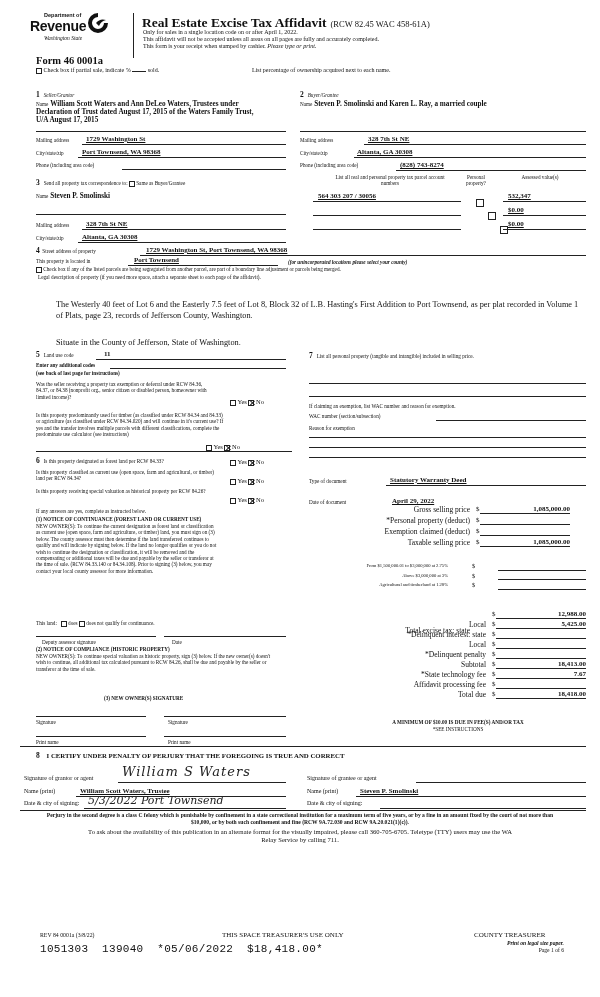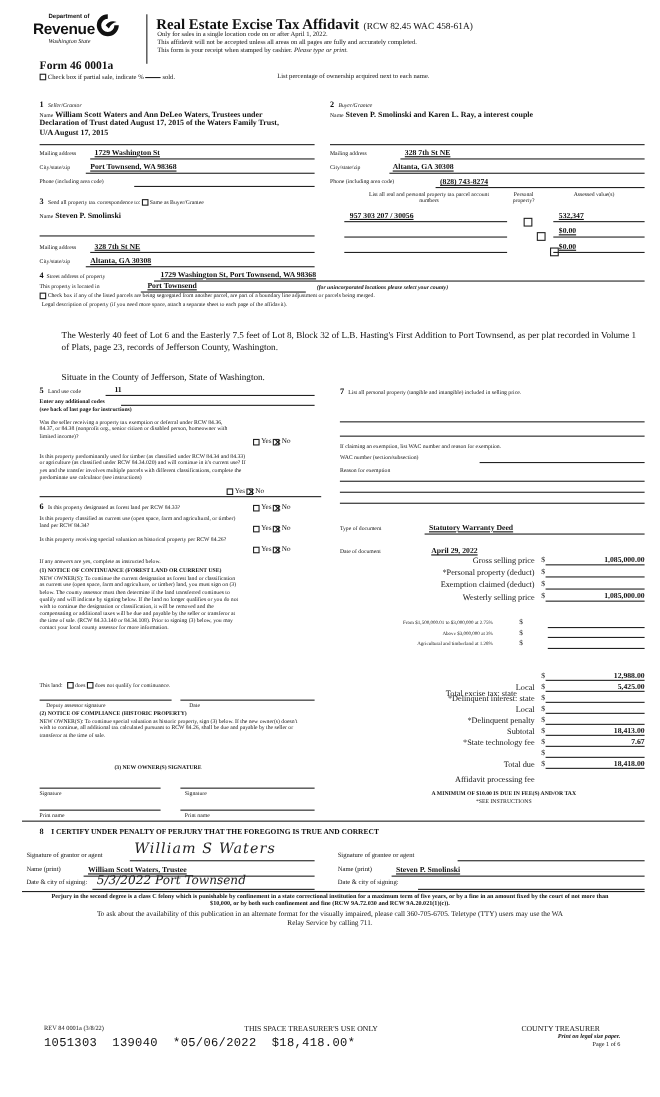--- a/index.html
+++ b/index.html
@@ -78,39 +78,39 @@
 <div class="abs val u" style="left:82px;top:148px;">Port Townsend, WA 98368</div>
 <div class="line" style="left:78px;top:157px;width:208px;"></div>
 <div class="abs t6" style="left:36px;top:162px;">Phone (including area code)</div>
 <div class="line" style="left:122px;top:169px;width:164px;"></div>
 
 
 <div class="abs t6" style="left:300px;top:92px;">
   <span class="b" style="font-size:7.5px;">2</span>&nbsp;&nbsp;&nbsp;<span class="i">Buyer/Grantee</span>
 </div>
 <div class="abs" style="left:300px;top:100px;font-size:7.2px;white-space:nowrap;">
-  <span class="t6">Name</span> <span class="b">Steven P. Smolinski and Karen L. Ray, a interest couple</span>
+  <span class="t6">Name</span> <span class="b">Steven P. Smolinski and Karen L. Ray, a married couple</span>
 </div>
 <div class="line" style="left:300px;top:131px;width:286px;"></div>
 <div class="abs t6" style="left:300px;top:137px;">Mailing address</div>
 <div class="abs val u" style="left:368px;top:135px;">328 7th St NE</div>
 <div class="line" style="left:364px;top:144px;width:222px;"></div>
 <div class="abs t6" style="left:300px;top:150px;">City/state/zip</div>
 <div class="abs val u" style="left:357px;top:148px;">Altanta, GA 30308</div>
 <div class="line" style="left:354px;top:157px;width:232px;"></div>
 <div class="abs t6" style="left:300px;top:162px;">Phone (including area code)</div>
 <div class="abs val u" style="left:400px;top:161px;">(828) 743-8274</div>
 <div class="line" style="left:396px;top:170px;width:190px;"></div>
 
 
 <div class="abs t6 center" style="left:330px;top:174px;width:120px;">List all real and personal property tax parcel account numbers</div>
 <div class="abs t6 center" style="left:460px;top:174px;width:32px;">Personal property?</div>
 <div class="abs t6 center" style="left:520px;top:174px;width:40px;">Assessed value(s)</div>
 
-<div class="abs val u" style="left:318px;top:192px;">957 303 207 / 30056</div>
+<div class="abs val u" style="left:318px;top:192px;">564 303 207 / 30056</div>
 <div class="line" style="left:313px;top:201px;width:148px;"></div>
 <span class="abs cb big-cb" style="left:476px;top:193px;"></span>
 <div class="abs val u" style="left:508px;top:192px;">532,347</div>
 <div class="line" style="left:503px;top:201px;width:83px;"></div>
 
 <div class="line" style="left:313px;top:215px;width:148px;"></div>
 <span class="abs cb big-cb" style="left:476px;top:206px;"></span>
 <div class="abs val u" style="left:508px;top:206px;">$0.00</div>
 <div class="line" style="left:503px;top:215px;width:83px;"></div>
 
@@ -233,38 +233,38 @@
 <div class="line" style="left:309px;top:447px;width:277px;"></div>
 <div class="line" style="left:309px;top:457px;width:277px;"></div>
 
 <div class="abs t6" style="left:309px;top:478px;">Type of document</div>
 <div class="abs val u" style="left:390px;top:476px;">Statutory Warranty Deed</div>
 <div class="line" style="left:386px;top:485px;width:200px;"></div>
 <div class="abs t6" style="left:309px;top:499px;">Date of document</div>
 <div class="abs val u" style="left:392px;top:497px;">April 29, 2022</div>
 
 
-<div class="abs" style="left:340px;top:505px;width:246px;">
+<div class="abs" style="left:324px;top:505px;width:246px;">
   <div style="position:relative;height:11px;">
     <span class="abs row-lbl" style="right:100px;top:0;">Gross selling price</span>
     <span class="abs" style="left:152px;top:0;font-size:7px;">$</span>
     <span class="abs val right" style="right:0;top:0;width:90px;border-bottom:0.9px solid #222;">1,085,000.00</span>
   </div>
   <div style="position:relative;height:11px;">
     <span class="abs row-lbl" style="right:100px;top:0;">*Personal property (deduct)</span>
     <span class="abs" style="left:152px;top:0;font-size:7px;">$</span>
     <span class="abs val right" style="right:0;top:0;width:90px;height:9px;border-bottom:0.9px solid #222;"></span>
   </div>
   <div style="position:relative;height:11px;">
     <span class="abs row-lbl" style="right:100px;top:0;">Exemption claimed (deduct)</span>
     <span class="abs" style="left:152px;top:0;font-size:7px;">$</span>
     <span class="abs val right" style="right:0;top:0;width:90px;height:9px;border-bottom:0.9px solid #222;"></span>
   </div>
   <div style="position:relative;height:11px;">
-    <span class="abs row-lbl" style="right:100px;top:0;">Westerly selling price</span>
+    <span class="abs row-lbl" style="right:100px;top:0;">Taxable selling price</span>
     <span class="abs" style="left:152px;top:0;font-size:7px;">$</span>
     <span class="abs val right" style="right:0;top:0;width:90px;border-bottom:0.9px solid #222;">1,085,000.00</span>
   </div>
 </div>
 
 <div class="abs" style="left:300px;top:562px;width:286px;">
   <div style="position:relative;height:9.5px;">
     <span class="abs" style="right:138px;top:1px;font-size:4.6px;">From $1,500,000.01 to $3,000,000 at 2.75%</span>
     <span class="abs" style="left:172px;top:0;font-size:6.5px;">$</span>
     <span class="abs val right" style="right:0;top:0;width:88px;height:8.5px;border-bottom:0.9px solid #222;"></span>
@@ -311,21 +311,21 @@
     <span class="abs row-lbl" style="right:100px;top:0;">Subtotal</span>
     <span class="abs" style="left:152px;top:0;font-size:7px;">$</span>
     <span class="abs val right" style="right:0;top:0;width:90px;border-bottom:0.9px solid #222;">18,413.00</span>
   </div>
   <div style="position:relative;height:10px;">
     <span class="abs row-lbl" style="right:100px;top:0;">*State technology fee</span>
     <span class="abs" style="left:152px;top:0;font-size:7px;">$</span>
     <span class="abs val right" style="right:0;top:0;width:90px;border-bottom:0.9px solid #222;">7.67</span>
   </div>
   <div style="position:relative;height:10px;">
-    <span class="abs row-lbl" style="right:100px;top:0;margin-top:24px;">Affidavit processing fee</span>
+    <span class="abs row-lbl" style="right:100px;top:0;">Affidavit processing fee</span>
     <span class="abs" style="left:152px;top:0;font-size:7px;">$</span>
     <span class="abs val right" style="right:0;top:0;width:90px;height:8.5px;border-bottom:0.9px solid #222;"></span>
   </div>
   <div style="position:relative;height:10px;">
     <span class="abs row-lbl" style="right:100px;top:0;">Total due</span>
     <span class="abs" style="left:152px;top:0;font-size:7px;">$</span>
     <span class="abs val right" style="right:0;top:0;width:90px;border-bottom:0.9px solid #222;">18,418.00</span>
   </div>
 </div>
 <div class="abs t6 b center" style="left:330px;top:719px;width:256px;">A MINIMUM OF $10.00 IS DUE IN FEE(S) AND/OR TAX</div>

